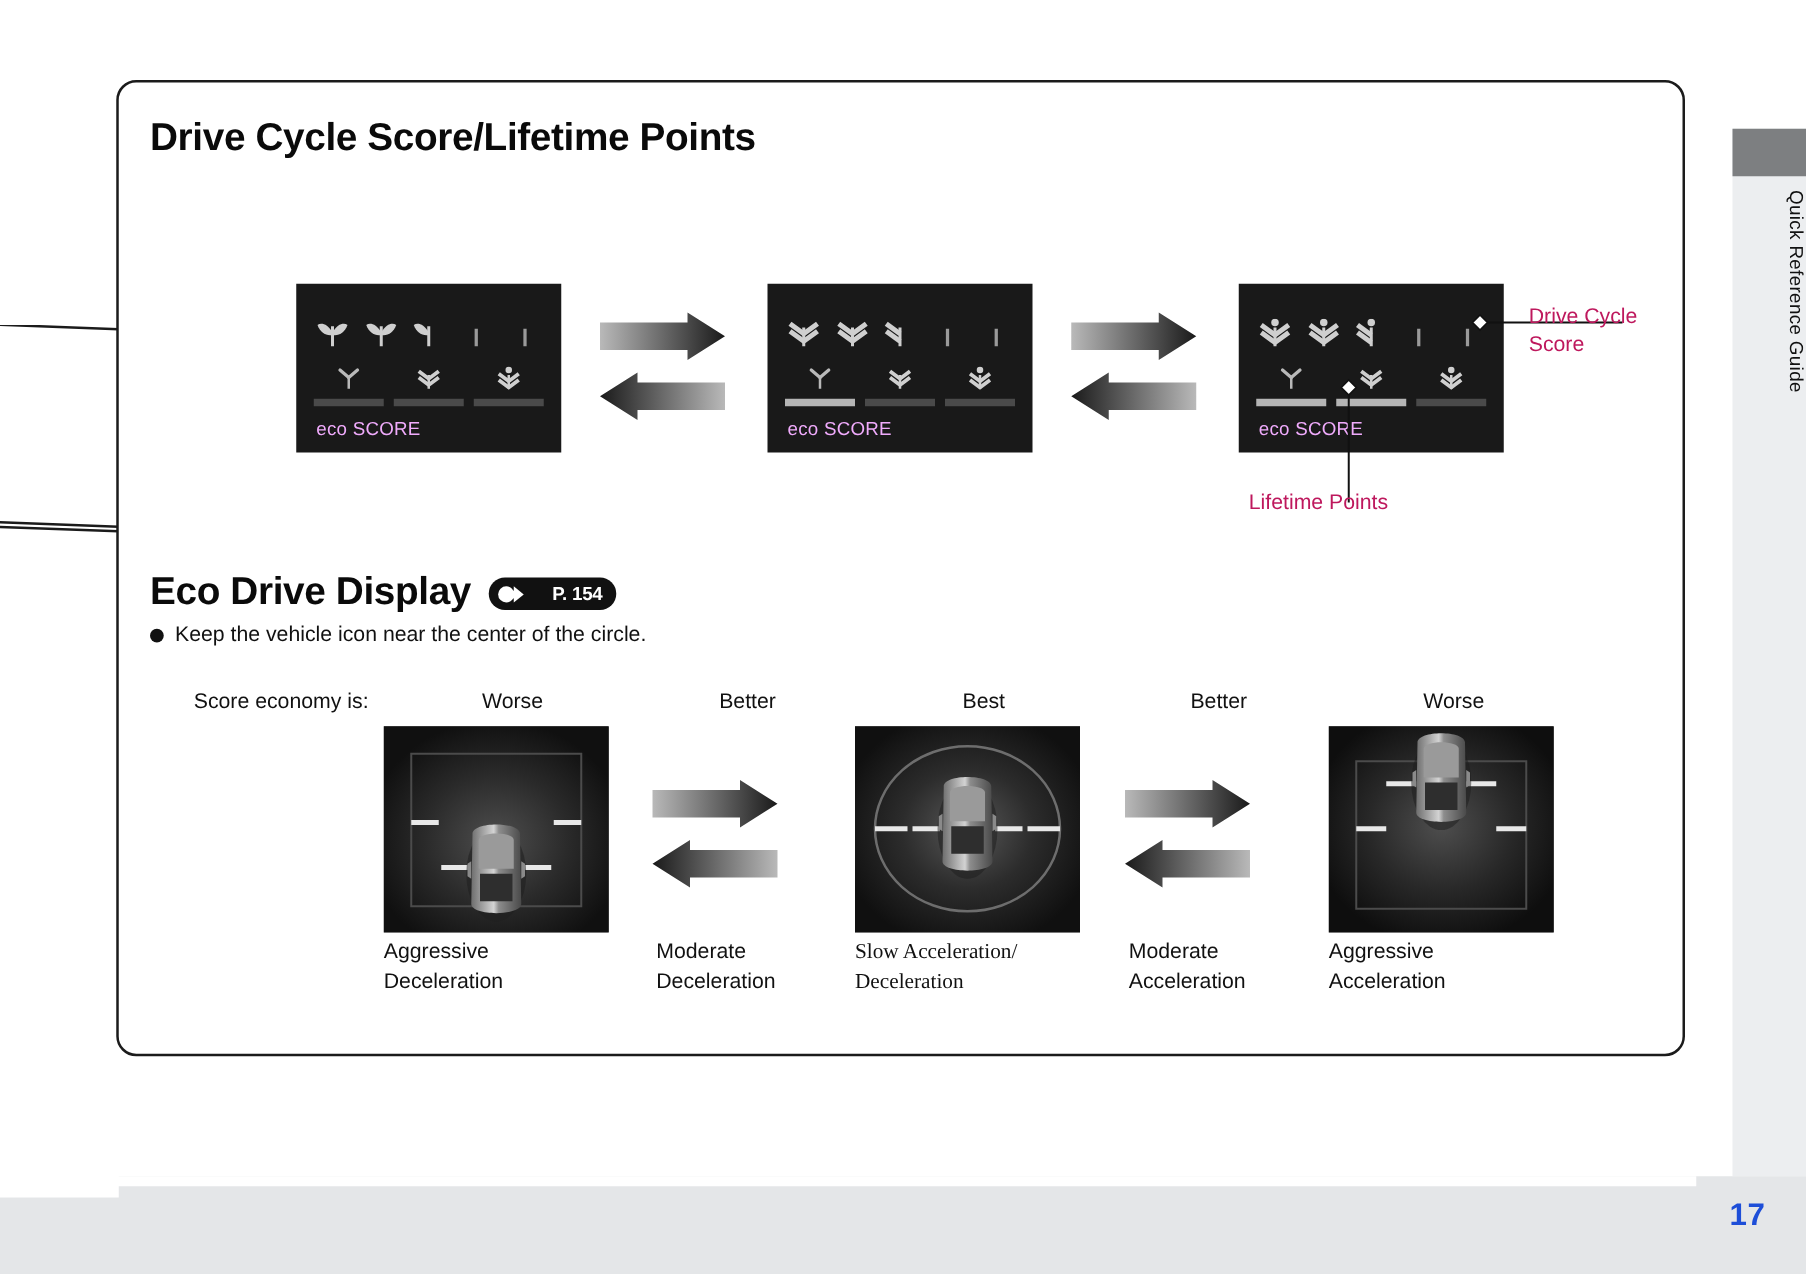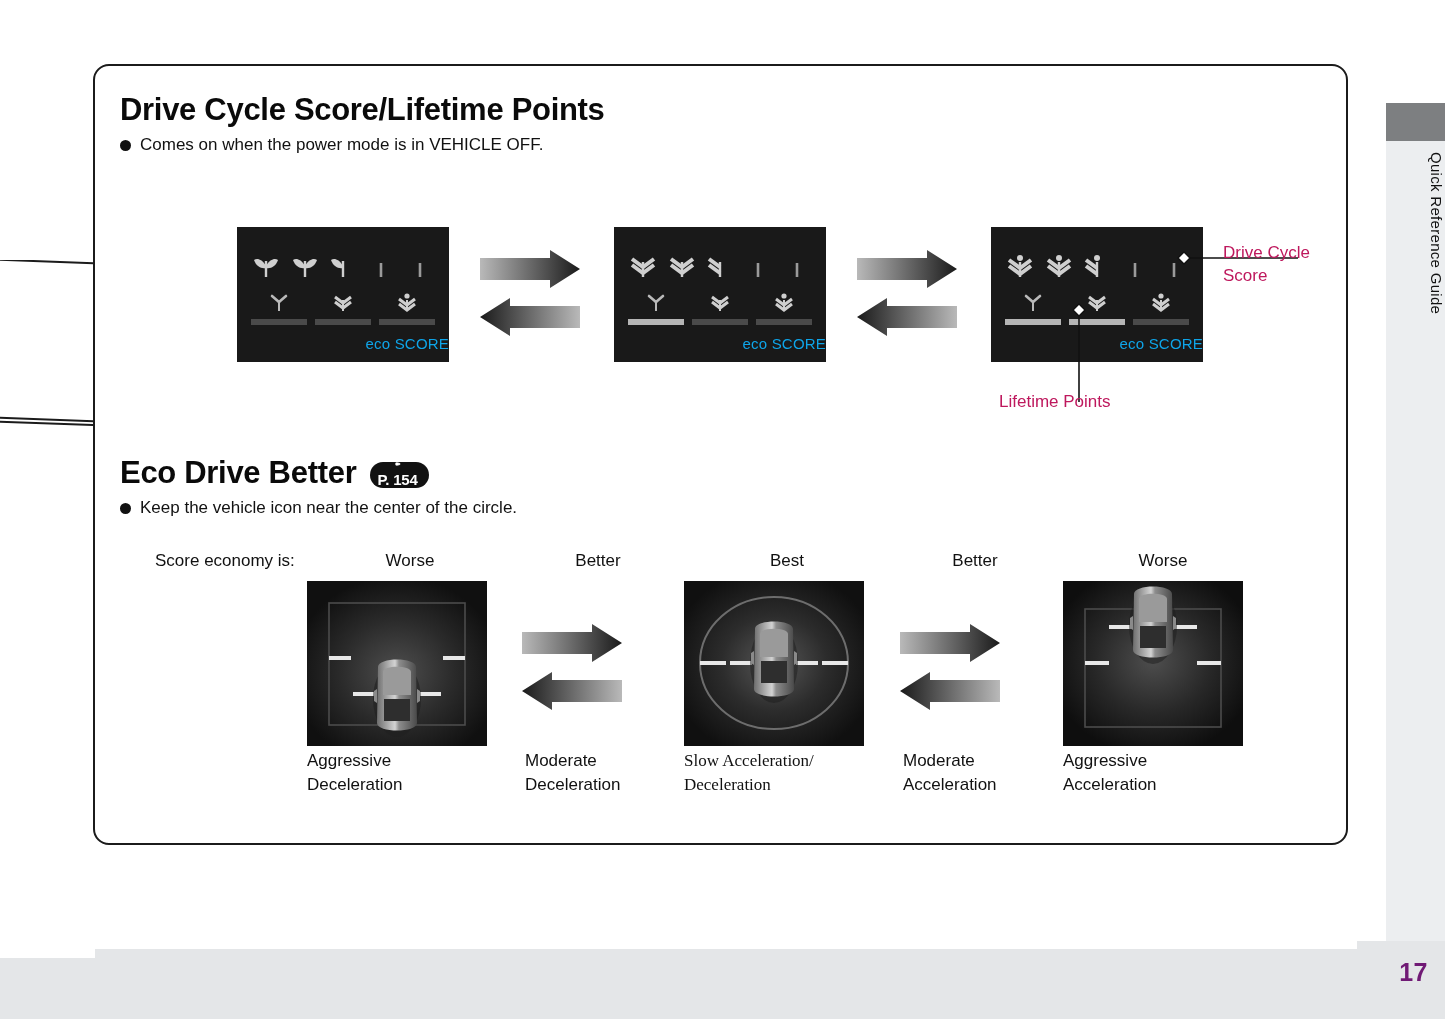--- a/index.html
+++ b/index.html
@@ -28,22 +28,22 @@
     left: 0; top: 941px;
     width: 1357px; height: 8px;
     background: #ffffff;
   }
   .page-number {
     position: absolute;
     left: 1368px; top: 958px;
     width: 60px;
     font-size: 25px;
     font-weight: bold;
-    color: #701a75;
-    text-align: right;
+    color: #1d4ed8;
+    text-align: center;
     letter-spacing: .5px;
   }
 
   
   .side-tab {
     position: absolute;
     left: 1386px; top: 103px;
     width: 59px; height: 838px;
     background: #eceef0;
   }
@@ -135,24 +135,23 @@
 
   
   .pref-badge {
     display: inline-flex;
     align-items: center;
     background: #111;
     color: #fff;
     border-radius: 13px;
     height: 26px;
     padding: 0 11px 0 7px;
-    gap: 5px;
+    gap: 22px;
     position: relative;
     top: 2px;
-    flex-direction: column;
   }
   .pref-arrow { display:block; }
   .pref-text {
     font-size: 15px;
     font-weight: bold;
     letter-spacing: -0.2px;
     white-space: nowrap;
   }
 
   
@@ -187,24 +186,24 @@
     padding: 0 4px;
   }
   .score-bar {
     width: 100%;
     height: 6px;
     background: #4a4a4a;
   }
   .score-bar.filled { background: #b5b5b5; }
   .eco-label {
     position: absolute;
-    left: 0; bottom: 10px;
+    left: 16px; bottom: 10px;
     width: 100%;
-    text-align: right;
-    color: #0ea5e9;
+    text-align: left;
+    color: #f0abfc;
     font-size: 15px;
     letter-spacing: .2px;
   }
 
   
   .arrow-pair { position: absolute; }
 
   
   .drive-panel {
     position: absolute;
@@ -245,24 +244,20 @@
   <div class="left-tab left-tab-1"></div>
   <div class="left-tab left-tab-2"></div>
   <div class="tab-mask" style="left:0px; top:64px; width:95px; height:196px;"></div>
   <div class="tab-mask" style="left:0px; top:598px; width:95px; height:360px;"></div>
 
   <div class="main-frame">
 
     <div class="section" style="left:25px; top:26px; width:1100px;">
       <div class="h1">
         <span>Drive Cycle Score/Lifetime Points</span>
-      </div>
-      <div class="bullet-line">
-        <span class="bullet-dot"></span>
-        <span>Comes on when the power mode is in VEHICLE OFF.</span>
       </div>
     </div>
 
     <div class="eco-panel" style="left:142px; top:161px; width:212px; height:135px;">
       <div class="leaf-row">
 
         <svg width="26" height="22" viewBox="0 0 26 22">
           <path d="M13 4 L13 20" stroke="#cfcfcf" stroke-width="2.4" fill="none"></path>
           <path d="M13 9 C9 2, 4 1, 1 3 C3 9, 8 12, 13 11 Z" fill="#cfcfcf"></path>
           <path d="M13 9 C17 2, 22 1, 25 3 C23 9, 18 12, 13 11 Z" fill="#cfcfcf"></path>
@@ -466,21 +461,21 @@
 Score</div>
 
     <svg class="leader" style="left:969px; top:236px;" width="30" height="104">
       <path d="M9 8 L15 2 L21 8 L15 14 Z" fill="#ffffff" stroke="#111" stroke-width="1.4"></path>
       <line x1="15" y1="14" x2="15" y2="100" stroke="#111" stroke-width="1.6"></line>
     </svg>
     <div class="callout-text" style="left:904px; top:325px; width:220px;">Lifetime Points</div>
 
     <div class="section" style="left:25px; top:389px; width:1100px;">
       <div class="h1">
-        <span>Eco Drive Better</span>
+        <span>Eco Drive Display</span>
         <span class="pref-badge">
           <svg class="pref-arrow" width="22" height="15" viewBox="0 0 22 15">
             <circle cx="7" cy="7.5" r="6.5" fill="#ffffff"></circle>
             <path d="M4 4.5 H13 V1 L21 7.5 L13 14 V10.5 H4 Z" fill="#ffffff"></path>
           </svg>
           <span class="pref-text">P. 154</span>
         </span>
       </div>
       <div class="bullet-line">
         <span class="bullet-dot"></span>

